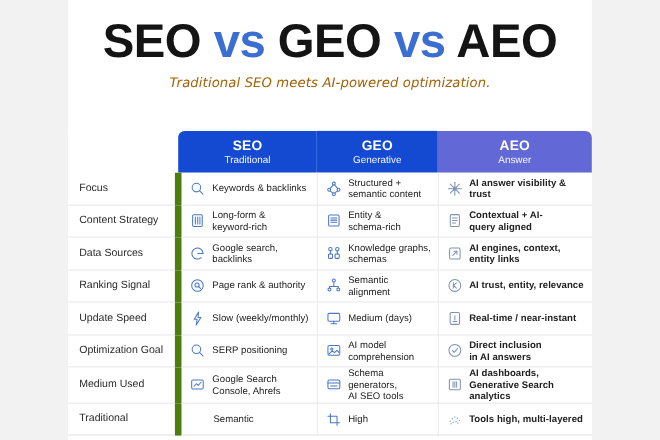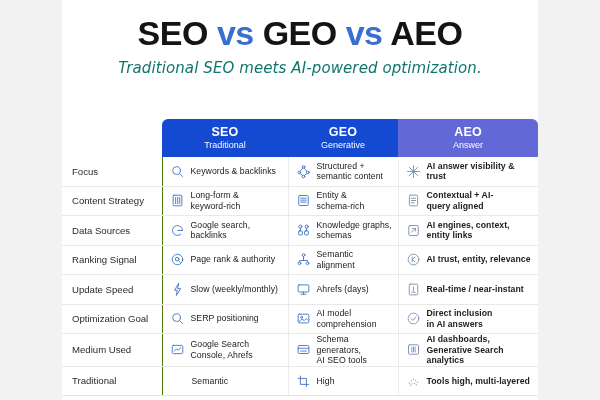--- a/index.html
+++ b/index.html
@@ -38,38 +38,38 @@
     position: absolute;
     left: 0;
     top: 0;
     width: 600px;
     height: 108px;
     text-align: center;
   }
   #main-title {
     margin: 0;
     padding-top: 16px;
-    font-size: 34px;
+    font-size: 43px;
     font-weight: 700;
     letter-spacing: -0.5px;
     color: #141414;
     line-height: 1.05;
     white-space: nowrap;
   }
   #main-title .vs {
     color: #3a6ed0;
     font-weight: 700;
   }
   #subtitle {
     margin: 0;
     padding-top: 7px;
-    font-size: 15px;
+    font-size: 12px;
     font-style: italic;
     font-weight: 400;
-    color: #0f766e;
+    color: #a16207;
     font-family: "DejaVu Sans", sans-serif;
     letter-spacing: 0.1px;
     white-space: nowrap;
   }
 
   
   #table-wrap {
     position: absolute;
     left: 62px;
     top: 119px;
@@ -129,21 +129,21 @@
     height: 28.5px;
     background: #ffffff;
   }
   tbody tr:last-child td { border-bottom: 1px solid #e4e4e4; }
 
   td.label-cell {
     font-size: 9.6px;
     color: #2a2a2a;
     padding-left: 10px;
     padding-right: 4px;
-    border-right: 1px solid #4d7c0f;
+    border-right: 6px solid #4d7c0f;
     line-height: 1.2;
   }
 
   td.data-cell {
     border-right: 1px solid #ececec;
     padding-left: 7px;
     padding-right: 4px;
   }
   td.data-cell.last { border-right: none; font-weight: bold; }
 
@@ -398,21 +398,21 @@
             </td>
             <td class="data-cell">
               <div class="cell-inner">
                 <span class="ico">
                   <svg viewBox="0 0 24 24">
                     <rect x="3.4" y="4.6" width="17.2" height="11.4" rx="1.7" stroke="currentColor" fill="none" stroke-width="1.5" stroke-linecap="round" stroke-linejoin="round"></rect>
                     <line x1="12" y1="16" x2="12" y2="19.2" stroke="currentColor" fill="none" stroke-width="1.5" stroke-linecap="round" stroke-linejoin="round"></line>
                     <line x1="8" y1="19.6" x2="16" y2="19.6" stroke="currentColor" fill="none" stroke-width="1.5" stroke-linecap="round" stroke-linejoin="round"></line>
                   </svg>
                 </span>
-                <span class="cell-text">Ahrefs (days)</span>
+                <span class="cell-text">Medium (days)</span>
               </div>
             </td>
             <td class="data-cell last">
               <div class="cell-inner">
                 <span class="ico muted">
                   <svg viewBox="0 0 24 24">
                     <rect x="5.2" y="3.4" width="13.6" height="17.2" rx="1.8" stroke="currentColor" fill="none" stroke-width="1.5" stroke-linecap="round" stroke-linejoin="round"></rect>
                     <line x1="12" y1="8" x2="12" y2="14.4" stroke="currentColor" fill="none" stroke-width="1.5" stroke-linecap="round" stroke-linejoin="round"></line>
                     <line x1="9.2" y1="16.4" x2="14.8" y2="16.4" stroke="currentColor" fill="none" stroke-width="1.5" stroke-linecap="round" stroke-linejoin="round"></line>
                   </svg>

